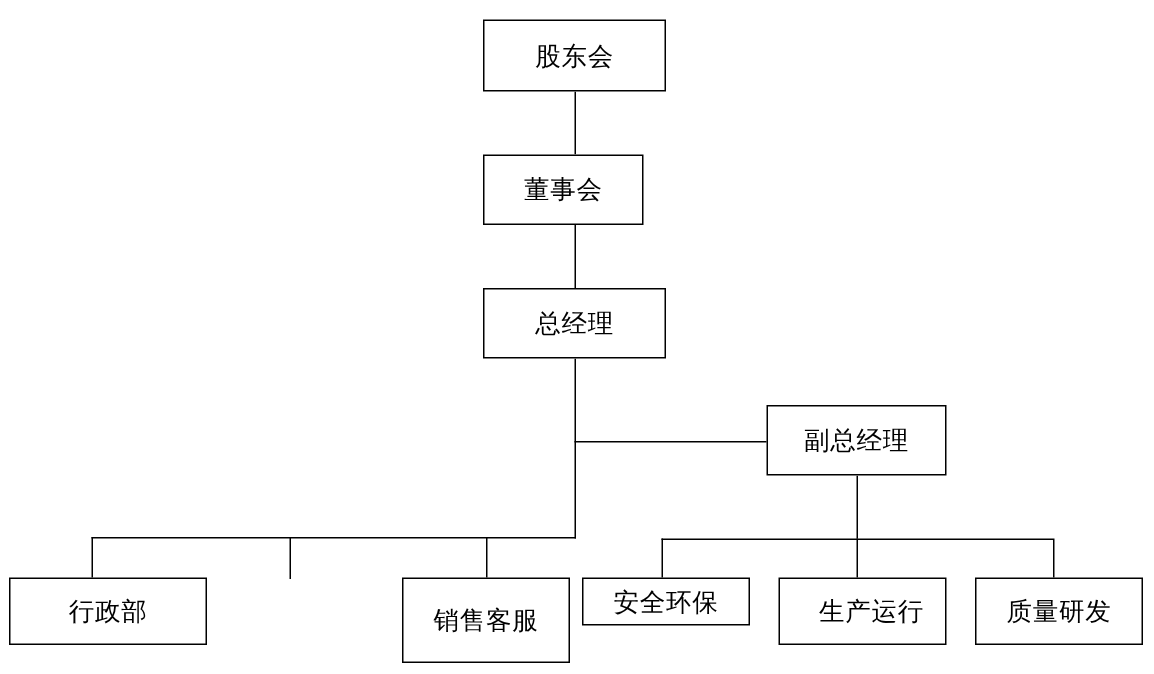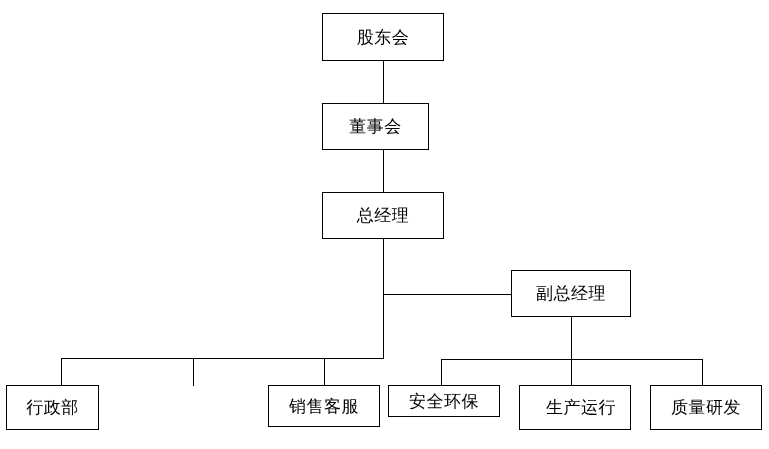--- a/index.html
+++ b/index.html
@@ -80,26 +80,26 @@
   </div>
 
   <div class="node" style="left:511px; top:270px; width:120px; height:47px;">
     <span class="node-label">副总经理</span>
   </div>
 
   <div class="node" style="left:322px; top:192px; width:122px; height:47px;">
     <span class="node-label">总经理</span>
   </div>
 
-  <div class="node" style="left:6px; top:385px; width:93px; height:45px;">
+  <div class="node" style="left:6px; top:385px; width:132px; height:45px;">
     <span class="node-label">行政部</span>
   </div>
 
 
-  <div class="node" style="left:268px; top:385px; width:112px; height:42px;">
+  <div class="node" style="left:268px; top:385px; width:112px; height:57px;">
     <span class="node-label">销售客服</span>
   </div>
 
   <div class="node" style="left:388px; top:385px; width:112px; height:32px;">
     <span class="node-label">安全环保</span>
   </div>
 
   <div class="node" style="left:519px; top:385px; width:112px; height:45px;padding-left:12px;">
     <span class="node-label">生产运行</span>
   </div>

